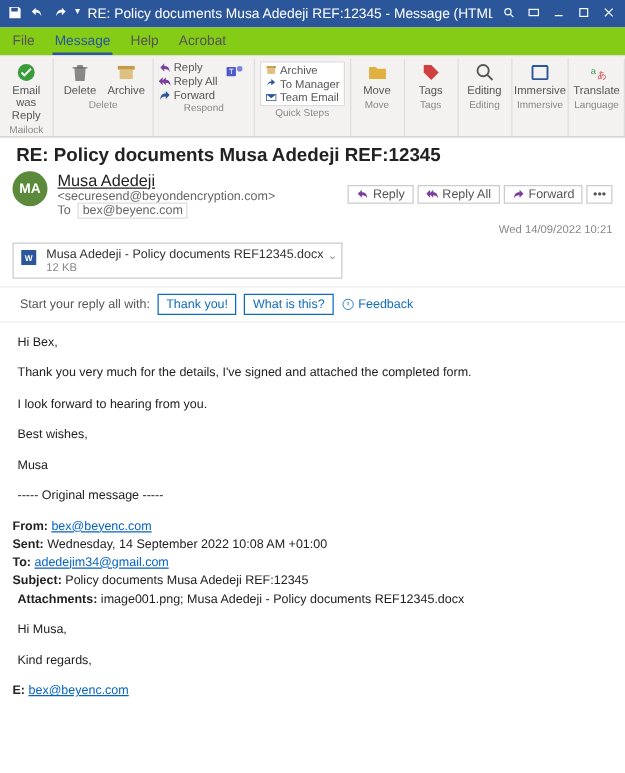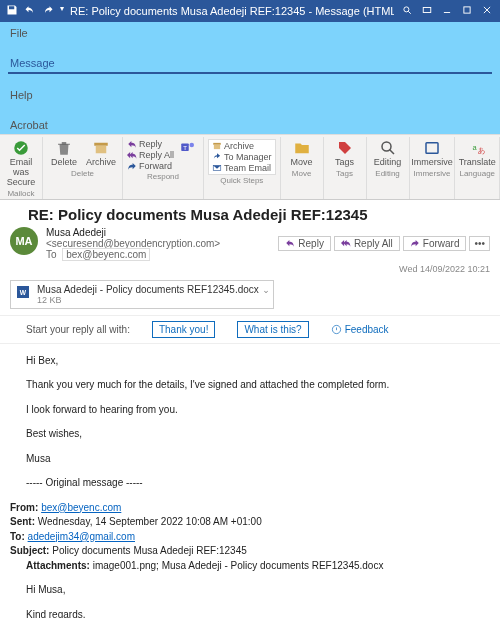--- a/index.html
+++ b/index.html
@@ -3,56 +3,56 @@
 <meta charset="utf-8">
 <style>
   html, body { margin: 0; padding: 0; font-family: "Segoe UI", Arial, sans-serif; font-size: 11px; color: #333; background: #fff; width: 500px; }
   .titlebar { background: #2b579a; color: #fff; height: 22px; display: flex; align-items: center; font-size: 11px; }
   .titlebar .qat { display: flex; gap: 6px; padding: 0 6px; }
   .titlebar .qat svg { width: 12px; height: 12px; fill: #fff; }
   .titlebar .title { flex: 1; text-align: center; white-space: nowrap; overflow: hidden; }
   .titlebar .winbtns { display: flex; gap: 10px; padding: 0 8px; }
   .titlebar .winbtns svg { width: 10px; height: 10px; stroke: #fff; fill: none; stroke-width: 1.5; }
 
-  .menutabs { display: flex; gap: 12px; padding: 2px 8px 0; font-size: 11px; border-bottom: 1px solid #ddd; background:#7dd3fc;flex-direction:column; }
+  .menutabs { display: flex; gap: 12px; padding: 2px 8px 0; font-size: 11px; border-bottom: 1px solid #ddd; background:#84cc16; }
   .menutabs span { padding: 3px 2px; color: #555; }
   .menutabs .active { color: #2b579a; border-bottom: 2px solid #2b579a; }
 
   .ribbon { display: flex; background: #f3f2f1; border-bottom: 1px solid #ccc; padding: 2px 0 0 0; font-size: 9px; color:#555; }
   .group { border-right: 1px solid #ddd; padding: 2px 4px 1px; display:flex; flex-direction:column; align-items:center; }
   .group-row { display:flex; gap:3px; align-items:flex-start; }
   .bigbtn { display:flex; flex-direction:column; align-items:center; width: 34px; text-align:center; line-height: 1.1; gap:1px; }
   .bigbtn svg { width:18px; height:18px; }
   .smallstack { display:flex; flex-direction:column; gap:1px; font-size:9px; }
   .smallstack div { display:flex; align-items:center; gap:2px; white-space:nowrap; }
   .smallstack svg { width:10px; height:10px; }
   .grouplabel { font-size:8px; color:#888; text-align:center; margin-top:1px; }
 
-  .subject-hdr { font-size: 15px; font-weight: 600; padding: 6px 28px 2px; color:#222; }
+  .subject-hdr { font-size: 15px; font-weight: 600; padding: 6px 13px 2px; color:#222; }
   .headerRow { display:flex; padding: 2px 10px 4px; gap:8px; }
   .avatar { width:28px; height:28px; border-radius:50%; background:#5b8a3a; color:#fff; display:flex; align-items:center; justify-content:center; font-size:11px; font-weight:600; }
   .fromblock { flex:1; font-size:10px; color:#666; }
-  .fromblock .name { color:#222; font-size:10px; }
+  .fromblock .name { color:#222; font-size:13px;text-decoration:underline; }
   .replybtns { display:flex; gap:3px; align-items:center; }
   .rbtn { border:1px solid #ccc; padding:1px 6px; font-size:10px; color:#555; display:flex; align-items:center; gap:3px; background:#fff; }
   .rbtn svg { width:10px; height:10px; fill:#7a3e9d; }
   .timestamp { font-size:9px; color:#888; text-align:right; padding:0 10px 4px; }
 
   .attach { margin: 2px 10px 6px; border:1px solid #ccc; display:inline-flex; align-items:flex-start; gap:6px; padding:3px 14px 3px 4px; font-size:10px; position:relative; }
   .attach svg.doc { width:16px; height:16px; }
   .attach .meta { font-size:9px; color:#888; }
   .attach .chev { position:absolute; right:3px; top:4px; font-size:9px; color:#888; }
 
-  .quickreply { border-top:1px solid #eee; border-bottom:1px solid #eee; padding:5px 26px; font-size:10px; display:flex; align-items:center; gap:22px; color:#555; }
+  .quickreply { border-top:1px solid #eee; border-bottom:1px solid #eee; padding:5px 16px; font-size:10px; display:flex; align-items:center; gap:6px; color:#555; }
   .qopt { border:1px solid #0f6cbd; color:#0f6cbd; padding:2px 6px; }
   .feedback { color:#0f6cbd; display:flex; align-items:center; gap:3px; }
   .feedback svg { width:11px; height:11px; stroke:#0f6cbd; fill:none; }
 
   .body { padding: 10px 10px 12px; font-size: 10px; line-height:1.45; color:#222; }
-  .body p { margin: 0 0 10px 16px; }
+  .body p { margin: 0 0 10px 4px; }
   .body a { color:#0563c1; text-decoration:underline; }
   .sig-name { font-size:12px; font-weight:700; margin-top:10px; }
 </style>
 </head>
 <body>
 
 
 
 <div class="titlebar">
   <div class="qat">
@@ -97,21 +97,21 @@
 
 <div class="ribbon">
   <div class="group">
     <div class="group-row">
       <div class="bigbtn">
         <svg viewBox="0 0 24 24">
             <circle cx="12" cy="12" r="9" fill="#3a9b3a"></circle>
             <path d="M7 12l3 3 7-7" stroke="#fff" stroke-width="2" fill="none"></path>
           </svg>
         <span style="white-space:pre-line;">Email was
-Secure</span>
+Reply</span>
       </div>
     </div>
     <div class="grouplabel">Mailock</div>
   </div>
   <div class="group">
     <div class="group-row">
       <div class="bigbtn">
           <svg viewBox="0 0 24 24" fill="#888">
             <path d="M6 7h12l-1 14H7zM9 4h6v3H9z"></path>
             <path d="M4 7h16" stroke="#555"></path>

